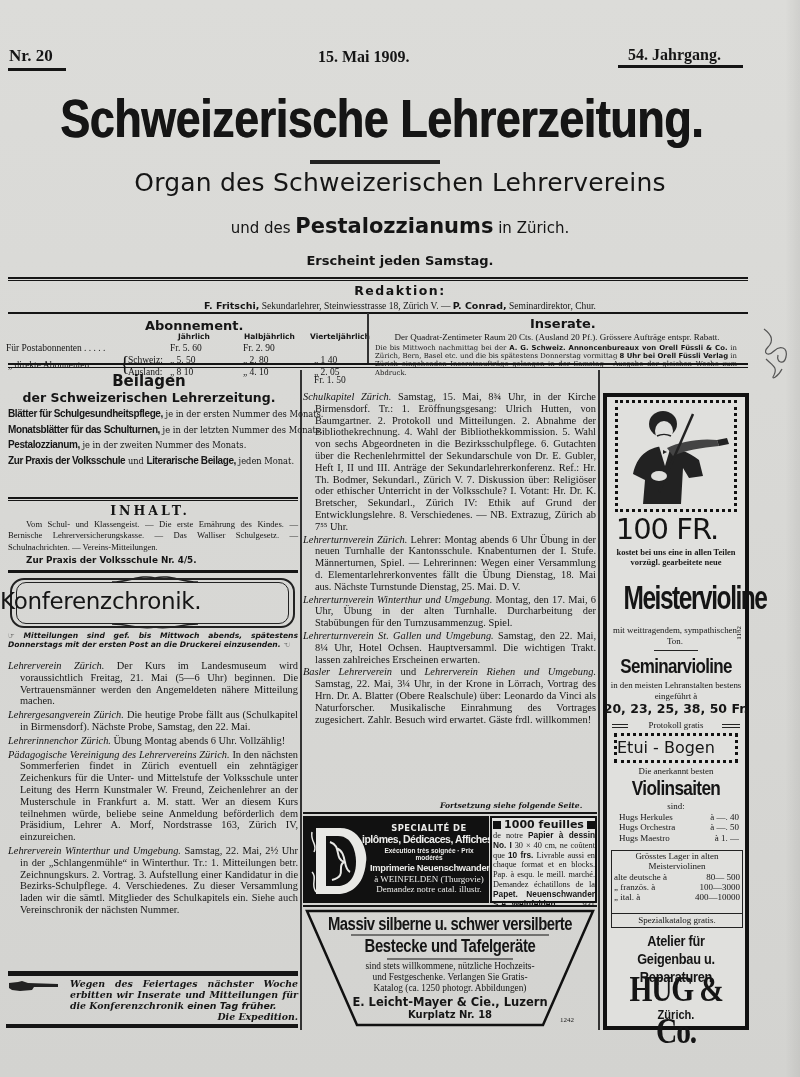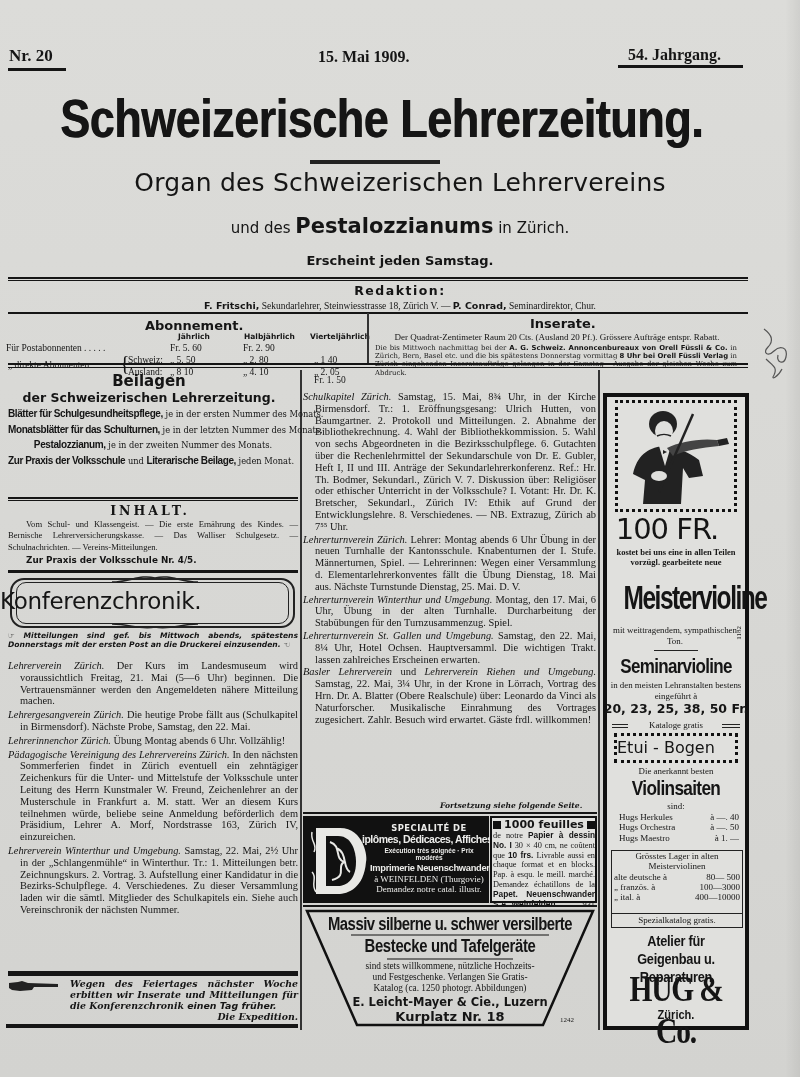--- a/index.html
+++ b/index.html
@@ -97,21 +97,21 @@
   .ad-dipl-txt { left: 370px; top: 823px; width: 118px; text-align: center; color: #ececea; font-family: "Liberation Sans", sans-serif; }
   .ad-feuilles { left: 490px; top: 816px; width: 107px; height: 87px; border: 2px solid #111; background: #e2e2df; }
   .ad-feuilles-txt { left: 493px; top: 818px; width: 102px; font-family: "Liberation Serif", serif; font-size: 8.3px; line-height: 9.8px; text-align: justify; }
 
   .ad-silber { left: 303px; top: 905px; width: 294px; height: 125px; }
   .ad-silber-txt { left: 303px; top: 913px; width: 294px; text-align: center; }
   .silber-h1 { font-family: "Liberation Sans", sans-serif; font-weight: bold; font-size: 17.5px; letter-spacing: -0.6px; line-height: 22px; transform: scaleX(0.85); }
   .silber-h2 { font-family: "Liberation Sans", sans-serif; font-weight: bold; font-size: 17.5px; letter-spacing: -0.4px; line-height: 22px; transform: scaleX(0.85); }
   .silber-body { font-family: "Liberation Serif", serif; font-size: 9.3px; line-height: 11px; margin-top: 4px; }
   .silber-firm { font-family: "DejaVu Sans", sans-serif; font-weight: bold; font-size: 11.5px; margin-top: 1px; }
-  .silber-addr { font-family: "DejaVu Sans", sans-serif; font-weight: bold; font-size: 13px; }
+  .silber-addr { font-family: "DejaVu Sans", sans-serif; font-weight: bold; font-size: 10px; }
   .silber-num { left: 560px; top: 1016px; font-size: 7px; font-family: "Liberation Serif", serif; }
 
   
   .ad-violin { left: 603px; top: 393px; width: 146px; height: 637px; border: 4px solid #111; background: #e0e0dd; }
   .violin-img-frame { left: 615px; top: 400px; width: 122px; height: 112px; border: 3px dotted #111; }
   .violin-img { left: 619px; top: 404px; width: 114px; height: 104px; }
   .v-100 { left: 603px; width: 128px; top: 512px; text-align: center; font-family: "DejaVu Sans", sans-serif; font-size: 29px; letter-spacing: -1px; }
   .v-kostet { left: 612px; width: 128px; top: 547px; text-align: center; font-family: "Liberation Serif", serif; font-size: 8.5px; line-height: 10px; font-weight: bold; }
   .v-meister { left: 603px; width: 146px; top: 578px; text-align: center; font-family: "Liberation Sans", sans-serif; font-weight: bold; font-size: 34px; letter-spacing: -2px; transform: scaleX(0.72); }
   .v-mit { left: 612px; width: 126px; top: 625px; text-align: center; font-family: "Liberation Serif", serif; font-size: 8.9px; line-height: 10.5px; }
@@ -209,21 +209,21 @@
   <div class="abs rule" style="left:8px;top:363px;width:740px;height:2px;"></div>
   <div class="abs rule" style="left:8px;top:367px;width:740px;height:1px;"></div>
 
   <div class="abs v-col-sep1"></div>
 
   <div class="abs beil-title">Beilagen</div>
   <div class="abs beil-sub">der Schweizerischen Lehrerzeitung.</div>
   <div class="abs beil-list">
     <div><b>Blätter für Schulgesundheitspflege,</b><span> je in der ersten Nummer des Monats.</span></div>
     <div style="margin-top:-1px;"><b>Monatsblätter für das Schulturnen,</b><span> je in der letzten Nummer des Monats.</span></div>
-    <div style="margin-top:-1px;text-align:center;"><b>Pestalozzianum,</b><span> je in der zweiten Nummer des Monats.</span></div>
+    <div style="margin-top:-1px;"><b>Pestalozzianum,</b><span> je in der zweiten Nummer des Monats.</span></div>
     <div style="margin-top:-1px;"><b>Zur Praxis der Volksschule</b><span> und </span><b>Literarische Beilage,</b><span> jeden Monat.</span></div>
   </div>
 
   <div class="abs rule" style="left:8px;top:497px;width:290px;height:1.5px;"></div>
   <div class="abs rule" style="left:8px;top:500px;width:290px;height:1px;"></div>
 
   <div class="abs inhalt-title">INHALT.</div>
   <div class="abs inhalt-body">Vom Schul- und Klassengeist. — Die erste Ernährung des Kindes. — Bernische Lehrerversicherungskasse. — Das Walliser Schulgesetz. — Schulnachrichten. — Vereins-Mitteilungen.</div>
   <div class="abs inhalt-praxis">Zur Praxis der Volksschule Nr. 4/5.</div>
 
@@ -334,21 +334,21 @@
   <div class="abs v-100">100 FR.</div>
   <div class="abs v-kostet">kostet bei uns eine in allen Teilen vorzügl. gearbeitete neue</div>
   <div class="abs v-meister">Meistervioline</div>
   <div class="abs v-mit">mit weittragendem, sympathischen Ton.</div>
   <div class="abs v-1182">1182</div>
   <div class="abs v-smallrule"></div>
   <div class="abs v-seminar">Seminarvioline</div>
   <div class="abs v-in">in den meisten Lehranstalten bestens eingeführt à</div>
   <div class="abs v-prices">20, 23, 25, 38, 50 Fr.</div>
   <div class="abs v-katalog-rule-l"></div>
-  <div class="abs v-katalog">Kataloge gratis</div>
+  <div class="abs v-katalog">Protokoll gratis</div>
   <div class="abs v-katalog-rule-r"></div>
   <div class="abs v-etui">Etui - Bogen</div>
   <div class="abs v-anerkannt">Die anerkannt besten</div>
   <div class="abs v-saiten">Violinsaiten</div>
   <div class="abs v-sind">sind:</div>
   <div class="abs v-hugs">
     <div class="row">
         <span>Hugs Herkules</span>
         <span>à —. 40</span>
       </div>

